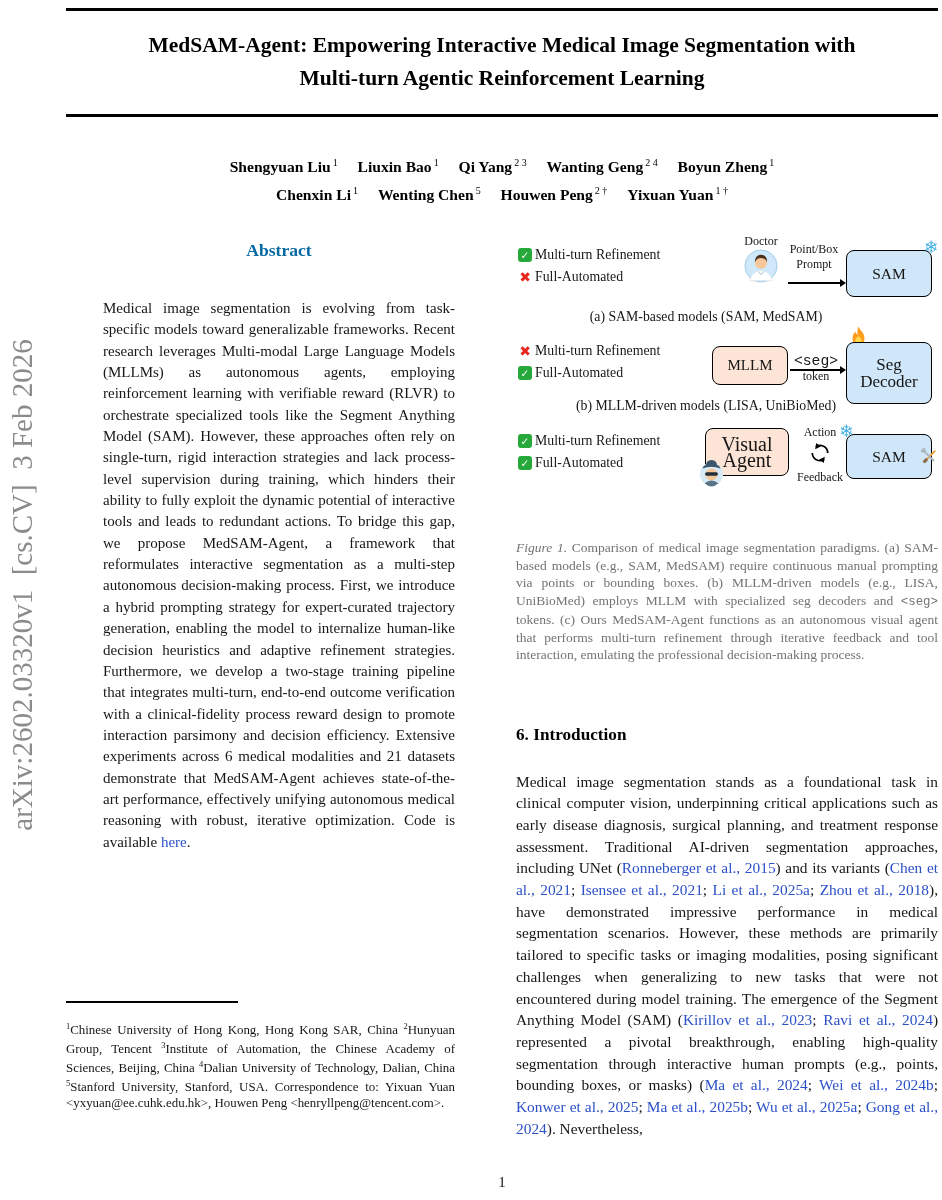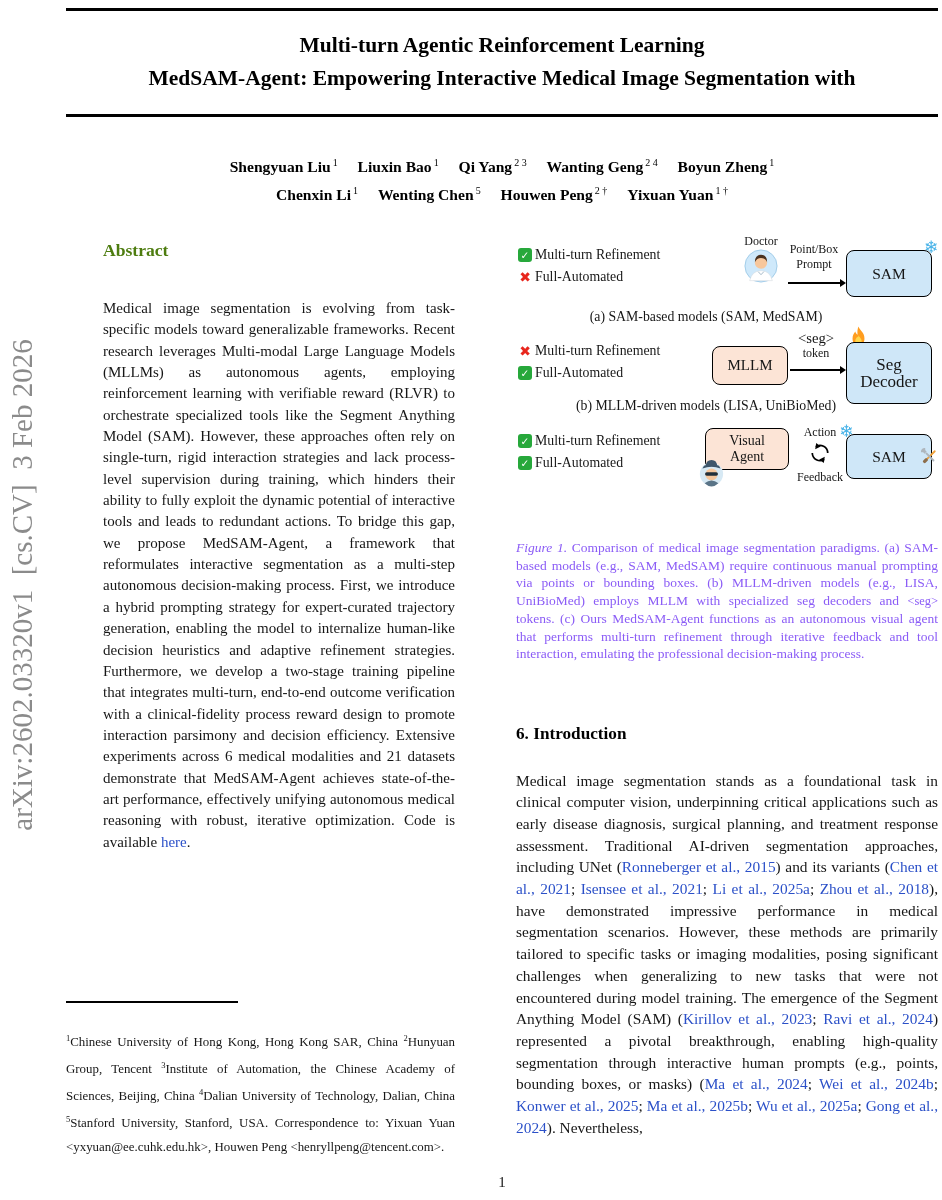--- a/index.html
+++ b/index.html
@@ -16,28 +16,28 @@
   #authors { position:absolute; left:66px; top:151px; width:872px; text-align:center;
              font-size:15.6px; font-weight:bold; line-height:24px; color:#000; }
   #authors .author { margin:0 8px; white-space:nowrap;text-align:center; }
   #authors sup { font-size:10px; font-weight:normal; vertical-align:super; margin-left:2px; }
 
   #arxiv-banner { position:absolute; left:22px; top:585px;
                   transform:translate(-50%,-50%) rotate(-90deg);
                   white-space:pre; font-size:29px; color:#8b8b8b; }
 
   #col-left  { position:absolute; left:66px;  top:240px; width:389px; }
-  #abstract-heading { margin-left:37px; width:352px; 
-                      font-size:17.6px; font-weight:bold; color:#4d7c0f; }
+  #abstract-heading { margin-left:37px; width:352px; text-align:center;
+                      font-size:17.6px; font-weight:bold; color:#0369a1; }
   #abstract-text { margin-left:37px; width:352px; margin-top:37px;
                    font-size:15px; line-height:21.35px; text-align:justify; }
 
   #footnote-block { position:absolute; left:66px; top:1001px; width:389px; }
   #footnote-rule  { width:172px; height:1.5px; background:#000; }
-  #footnote-text  { margin-top:24px; font-size:12.9px; line-height:23px; text-align:justify; }
+  #footnote-text  { margin-top:16px; font-size:12.9px; line-height:15px; text-align:justify; }
   #footnote-text sup { font-size:8.5px; vertical-align:super; }
 
   #col-right { position:absolute; left:516px; top:233px; width:422px; }
 
   #figure1 { position:relative; width:422px; height:292px; }
   .flags { position:absolute; }
   .flag  { display:flex; align-items:center; gap:3px; font-size:13.8px; line-height:20px; }
   .flag + .flag { margin-top:2px; }
   .check-icon { display:inline-flex; align-items:center; justify-content:center; flex:none;
                 width:14px; height:14px; border-radius:3px; background:#27a83b; color:#fff;
@@ -54,38 +54,38 @@
   .small-label { font-size:12px; line-height:14.5px; text-align:center; }
   .h-arrow { position:absolute; display:flex; align-items:center; }
   .h-arrow .line { flex:1; height:1.6px; background:#000; }
   .h-arrow .head { width:0; height:0; border-left:6.5px solid #000;
                    border-top:4px solid transparent; border-bottom:4px solid transparent; }
   .sub-caption { position:absolute; left:0; width:380px; text-align:center; font-size:13.8px; }
   .snowflake { position:absolute; font-size:17px; color:#49b3e8; line-height:1;
                font-family:"DejaVu Sans", sans-serif; }
   .fig-icon { position:absolute; }
 
-  .mono { font-family:Liberation Serif, serif; font-size:0.92em; }
+  .mono { font-family:Liberation Mono, monospace; font-size:0.92em;margin-top:23px; }
   .ital { font-style:italic; }
   .link { color:#2b50c8; cursor:pointer; }
 
-  #fig-caption { margin-top:14px; font-size:13.5px; line-height:17.5px; text-align:justify; color:#8b5cf6; }
+  #fig-caption { margin-top:14px; font-size:13.5px; line-height:17.5px; text-align:justify; color:#737373; }
   #intro-heading { margin-top:61px; font-size:17.2px; font-weight:bold; color:#000; }
   #intro-text { margin-top:26px; font-size:15.4px; line-height:21.7px; text-align:justify; }
 
   #page-number { position:absolute; left:66px; top:1174px; width:872px; text-align:center; font-size:15px; }
 </style>
 </head>
 <body>
 
 <div id="rule-top" class="rule"></div>
 
 <h1 id="title">
+  <div>MedSAM-Agent: Empowering Interactive Medical Image Segmentation with</div>
   <div>Multi-turn Agentic Reinforcement Learning</div>
-  <div>MedSAM-Agent: Empowering Interactive Medical Image Segmentation with</div>
 </h1>
 
 <div id="rule-mid" class="rule"></div>
 
 <div id="authors">
   <div>
     <span class="author"><span>Shengyuan Liu</span><sup>1</sup></span>
     <span class="author"><span>Liuxin Bao</span><sup>1</sup></span>
     <span class="author"><span>Qi Yang</span><sup>2 3</sup></span>
     <span class="author"><span>Wanting Geng</span><sup>2 4</sup></span>
@@ -193,21 +193,21 @@
       <div class="flag">
         <span class="check-icon">✓</span>
         <span>Multi-turn Refinement</span>
       </div>
       <div class="flag">
         <span class="check-icon">✓</span>
         <span>Full-Automated</span>
       </div>
     </div>
 
-    <div class="fig-box box-peach" style="left:189px;top:195px;width:84px;height:42px;font-size:14px">
+    <div class="fig-box box-peach" style="left:189px;top:195px;width:84px;height:48px;font-size:20px">
       <span style="line-height:16px">Visual</span>
       <span style="line-height:16px">Agent</span>
     </div>
 
     <svg class="fig-icon" style="left:180px;top:223px" viewBox="0 0 36 36" width="31" height="31">
       <circle cx="18" cy="21" r="13.5" fill="#d7e9f4"></circle>
       <circle cx="18" cy="21.5" r="7" fill="#f7c79c"></circle>
       <path d="M10 31.5 q8 -6 16 0 q-4 3.8 -8 3.8 q-4 0 -8 -3.8 z" fill="#5a7487"></path>
       <rect x="10.5" y="19" width="15" height="4" rx="2" fill="#23303a"></rect>
       <path d="M7.5 14.5 q10.5 -4 21 0 l-1.8 -3.2 q-8.7 -3.2 -17.4 0 z" fill="#3e566b"></path>

